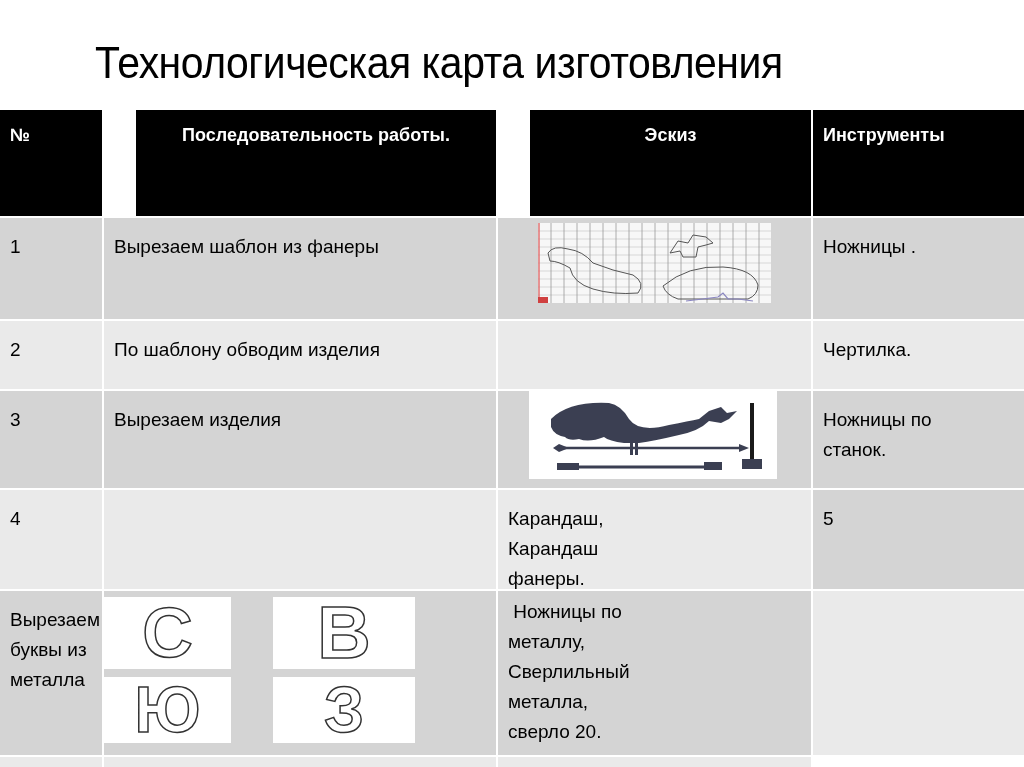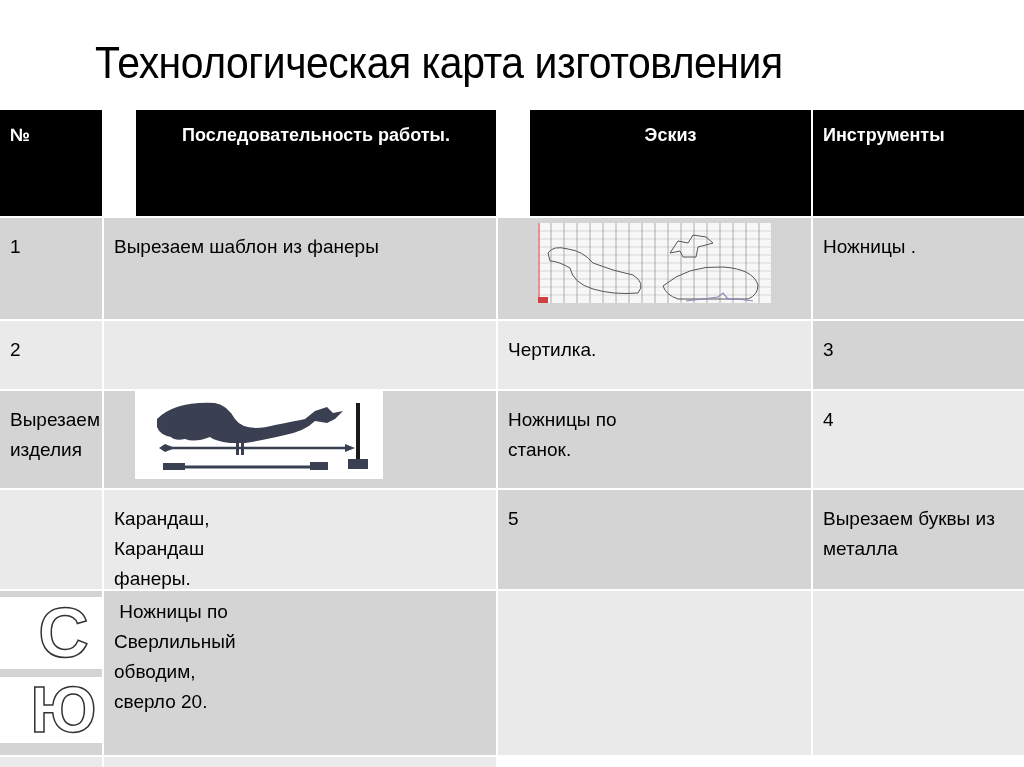--- a/index.html
+++ b/index.html
@@ -81,20 +81,21 @@
       <path d="M140 18 L150 20 L155 12 L168 14 L175 20 L168 22 L160 24 L158 34 L145 34 L142 28 L132 30 Z" fill="none" stroke="#555" stroke-width="1"></path>
       <path d="M125 63 Q150 42 185 44 Q215 46 220 62 Q220 72 210 76 L140 76 Q128 72 125 63 Z" fill="none" stroke="#555" stroke-width="1"></path>
       <path d="M148 78 Q165 76 180 74 L185 70 L190 76 L200 76 L215 78" fill="none" stroke="#8a86c0" stroke-width="1.2"></path>
     </svg>
   </div>
   <div class="cell dark">
     <span class="tools-line">Ножницы .</span>
   </div>
 
   <div class="cell light">2</div>
+  <div class="cell light">По шаблону обводим изделия</div>
   <div class="cell light sketch"></div>
   <div class="cell light">
     <span class="tools-line">Чертилка.</span>
   </div>
 
   <div class="cell dark">3</div>
   <div class="cell dark">Вырезаем изделия</div>
   <div class="cell dark sketch">
     <svg class="img-box" style="left:31px;top:0px" width="248" height="88" viewBox="0 0 248 88">
       <rect x="0" y="0" width="248" height="88" fill="#ffffff"></rect>
@@ -135,22 +136,23 @@
     </div>
     <div class="img-box" style="left:0;top:86px;width:127px;height:66px;background:#fff;display:flex;align-items:center;justify-content:center;">
       <span style="font-size:64px;font-weight:bold;color:#fff;-webkit-text-stroke:1.5px #333;line-height:1;">Ю</span>
     </div>
     <div class="img-box" style="left:169px;top:86px;width:142px;height:66px;background:#fff;display:flex;align-items:center;justify-content:center;">
       <span style="font-size:64px;font-weight:bold;color:#fff;-webkit-text-stroke:1.5px #333;line-height:1;">З</span>
     </div>
   </div>
   <div class="cell dark" style="padding-top:6px;">
     <span class="tools-line" style="white-space:pre;"> Ножницы по</span>
+    <span class="tools-line">металлу,</span>
     <span class="tools-line">Сверлильный</span>
-    <span class="tools-line">обводим,</span>
+    <span class="tools-line">металла,</span>
     <span class="tools-line">сверло 20.</span>
   </div>
 
   <div class="cell light" style="padding:0"></div>
   <div class="cell light" style="padding:0"></div>
   <div class="cell light" style="padding:0"></div>
   <div class="cell light" style="padding:0"></div>
 </div>
 
 </body></html>

